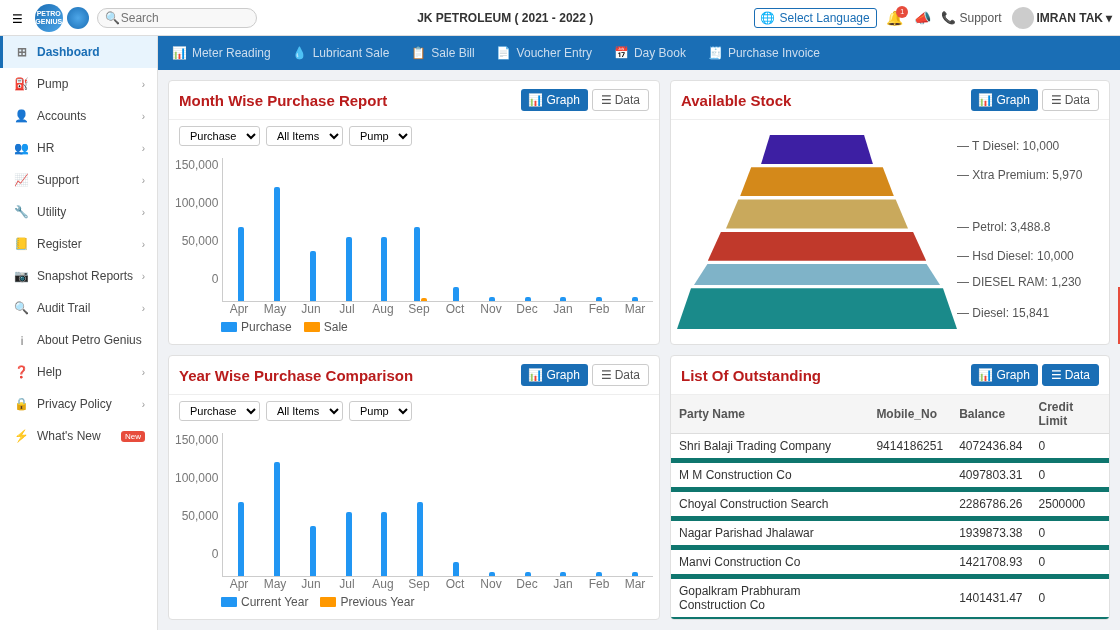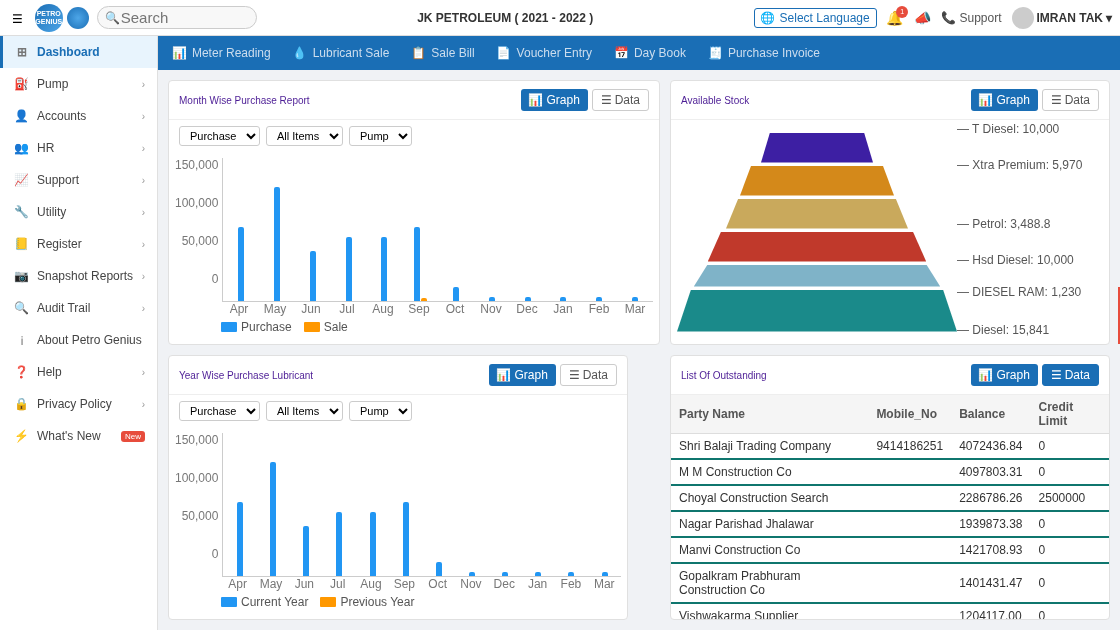--- a/index.html
+++ b/index.html
@@ -5,21 +5,21 @@
     * { box-sizing: border-box; margin: 0; padding: 0; font-family: Arial, sans-serif; font-size: 12px; }
     body { display: flex; flex-direction: column; height: 630px; width: 1120px; overflow: hidden; background: #f0f2f5; }
 
     
     .top-bar { display: flex; align-items: center; background: #fff; height: 36px; border-bottom: 1px solid #ddd; padding: 0 8px; gap: 8px; flex-shrink: 0; }
     .hamburger-btn { background: none; border: none; cursor: pointer; font-size: 16px; padding: 4px; }
     .logo-area { display: flex; align-items: center; gap: 4px; }
     .logo-circle { width: 28px; height: 28px; border-radius: 50%; background: linear-gradient(135deg, #1a6eb5, #4da6e8); display: flex; align-items: center; justify-content: center; color: white; font-size: 7px; font-weight: bold; text-align: center; line-height: 1.1; }
     .logo-globe { width: 22px; height: 22px; background: radial-gradient(circle, #4da6e8, #1a6eb5); border-radius: 50%; }
     .search-bar { flex: 0 0 160px; display: flex; align-items: center; border: 1px solid #ccc; border-radius: 12px; padding: 2px 8px; background: #f8f8f8; }
-    .search-bar input { border: none; background: none; outline: none; font-size: 15px; width: 120px; }
+    .search-bar input { border: none; background: none; outline: none; font-size: 12px; width: 120px; }
     .company-name { font-weight: bold; font-size: 12px; color: #333; flex: 1; text-align: center; }
     .top-right { display: flex; align-items: center; gap: 10px; }
     .lang-btn { display: flex; align-items: center; gap: 4px; border: 1px solid #1a6eb5; border-radius: 3px; padding: 2px 6px; color: #1a6eb5; cursor: pointer; font-size: 11px; }
     .notif-bell { position: relative; cursor: pointer; font-size: 14px; color: #555; }
     .notif-badge { position: absolute; top: -4px; right: -4px; background: #e74c3c; color: white; border-radius: 50%; width: 12px; height: 12px; font-size: 7px; display: flex; align-items: center; justify-content: center; }
     .support-btn { display: flex; align-items: center; gap: 3px; color: #555; cursor: pointer; font-size: 11px; }
     .user-btn { display: flex; align-items: center; gap: 3px; cursor: pointer; font-size: 11px; color: #333; font-weight: bold; }
     .user-avatar { width: 22px; height: 22px; border-radius: 50%; background: #ccc; }
 
     
@@ -40,21 +40,21 @@
     .nav-tab { display: flex; align-items: center; gap: 5px; padding: 5px 10px; color: #cde; font-size: 11px; cursor: pointer; border-radius: 3px 3px 0 0; white-space: nowrap; }
     .nav-tab-icon { font-size: 12px; }
 
     
     .content-area { flex: 1; overflow-y: auto; padding: 10px; display: flex; flex-direction: column; gap: 10px; }
 
     
     .cards-row { display: flex; gap: 10px; flex: 1; min-height: 0; }
     .card { background: #fff; border-radius: 4px; border: 1px solid #e0e0e0; flex: 1; display: flex; flex-direction: column; overflow: hidden; }
     .card-header { display: flex; align-items: center; justify-content: space-between; padding: 8px 10px; border-bottom: 1px solid #eee; }
-    .card-title { font-weight: normal; font-size: 10px; color: #4c1d95; }
+    .card-title { font-weight: bold; font-size: 15px; color: #b91c1c; }
     .card-actions { display: flex; gap: 4px; }
     .btn-graph { background: #1a6eb5; color: white; border: none; border-radius: 3px; padding: 3px 8px; font-size: 10px; cursor: pointer; display: flex; align-items: center; gap: 3px; }
     .btn-data { background: white; color: #555; border: 1px solid #ccc; border-radius: 3px; padding: 3px 8px; font-size: 10px; cursor: pointer; display: flex; align-items: center; gap: 3px; }
     .card-filters { display: flex; gap: 6px; padding: 6px 10px; }
     .filter-select { border: 1px solid #ccc; border-radius: 3px; padding: 2px 6px; font-size: 11px; background: white; cursor: pointer; }
     .card-body { flex: 1; padding: 6px; overflow: hidden; position: relative; }
 
     
     .bar-chart-container { width: 100%; height: 100%; display: flex; flex-direction: column; }
     .y-axis-labels { display: flex; flex-direction: column; justify-content: space-between; padding-bottom: 16px; font-size: 9px; color: #777; text-align: right; padding-right: 4px; min-width: 42px; }
@@ -64,30 +64,30 @@
     .bar.purchase { background: #2196F3; }
     .bar.sale { background: #FF9800; }
     .bar.current { background: #2196F3; }
     .x-axis-labels { display: flex; padding-left: 46px; font-size: 9px; color: #777; align-items: flex-end; }
     .x-label { flex: 1; text-align: center; }
     .chart-legend { display: flex; gap: 12px; padding: 4px 46px; }
     .legend-item { display: flex; align-items: center; gap: 4px; font-size: 10px; color: #555; }
     .legend-box { width: 16px; height: 10px; border-radius: 1px; }
 
     
-    .pyramid-container { display: flex; width: 100%; height: 100%; align-items: center; }
+    .pyramid-container { display: flex; width: 100%; height: 100%; }
     .pyramid-left { flex: 0 0 280px; display: flex; flex-direction: column; align-items: center; justify-content: center; gap: 1px; padding: 8px 0; }
     .pyramid-layer { display: flex; align-items: center; justify-content: center; }
     .pyramid-right { flex: 1; display: flex; flex-direction: column; justify-content: center; gap: 4px; padding: 8px 0; font-size: 9px; color: #555; }
     .pyramid-label { padding: 3px 0; white-space: nowrap; }
 
     
     .outstanding-table { width: 100%; border-collapse: collapse; font-size: 11px; }
     .outstanding-table th { background: #f5f5f5; text-align: left; padding: 5px 8px; color: #555; font-weight: bold; border-bottom: 1px solid #ddd; }
-    .outstanding-table td { padding: 5px 8px; border-bottom: 2px solid #0f766e; color: #333; }
+    .outstanding-table td { padding: 5px 8px; border-bottom: 5px solid #0f766e; color: #333; }
 
     
     .recents-tab { position: fixed; right: -36px; top: 50%; transform: translateY(-50%) rotate(90deg); background: #e74c3c; color: white; font-size: 10px; padding: 4px 10px; cursor: pointer; border-radius: 3px 3px 0 0; z-index: 100; }
   </style>
 </head>
 <body>
 
 <div class="top-bar">
   <button class="hamburger-btn">
     <span>☰</span>
@@ -399,21 +399,21 @@
                 </div>
               </div>
           </div>
         </div>
       </div>
 
       <div class="cards-row">
 
         <div class="card">
           <div class="card-header">
-            <span class="card-title">Year Wise Purchase Lubricant</span>
+            <span class="card-title">Year Wise Purchase Comparison</span>
             <div class="card-actions">
               <button class="btn-graph">
                 <span>📊</span>
                 <span>Graph</span>
               </button>
               <button class="btn-data">
                 <span>☰</span>
                 <span>Data</span>
               </button>
             </div>
@@ -498,21 +498,21 @@
                   </div>
                   <div class="legend-item">
                     <div class="legend-box" style="background:#FF9800;"></div>
                     <span>Previous Year</span>
                   </div>
                 </div>
               </div>
           </div>
         </div>
 
-        <div class="card" style="max-width:440px;margin-left:32px;">
+        <div class="card" style="max-width:440px;">
           <div class="card-header">
             <span class="card-title">List Of Outstanding</span>
             <div class="card-actions">
               <button class="btn-graph">
                 <span>📊</span>
                 <span>Graph</span>
               </button>
               <button class="btn-data" style="background:#1a6eb5;color:white;border-color:#1a6eb5;">
                 <span>☰</span>
                 <span>Data</span>

